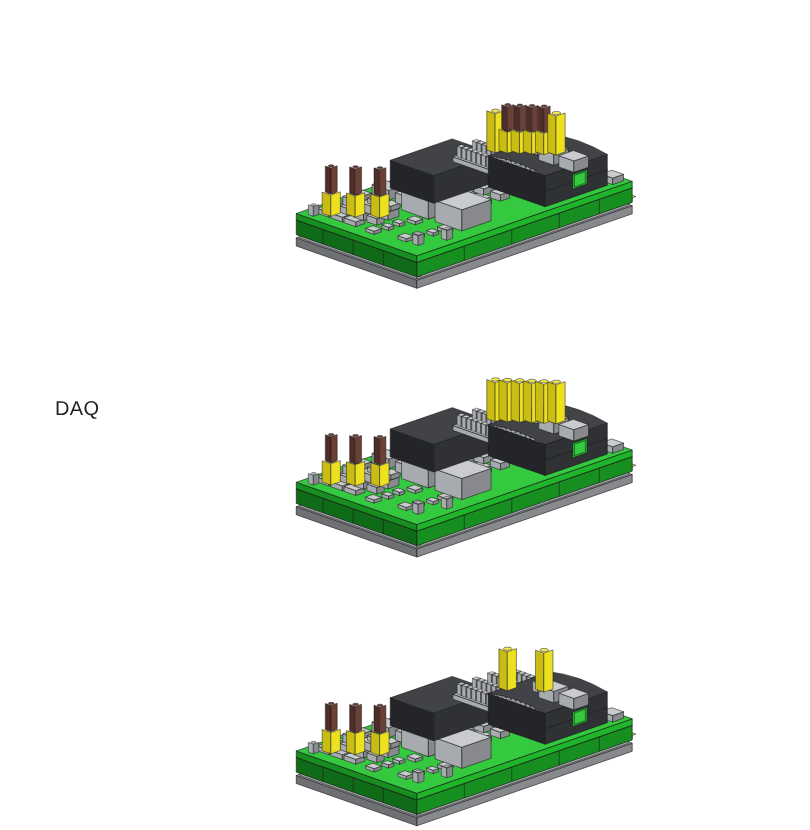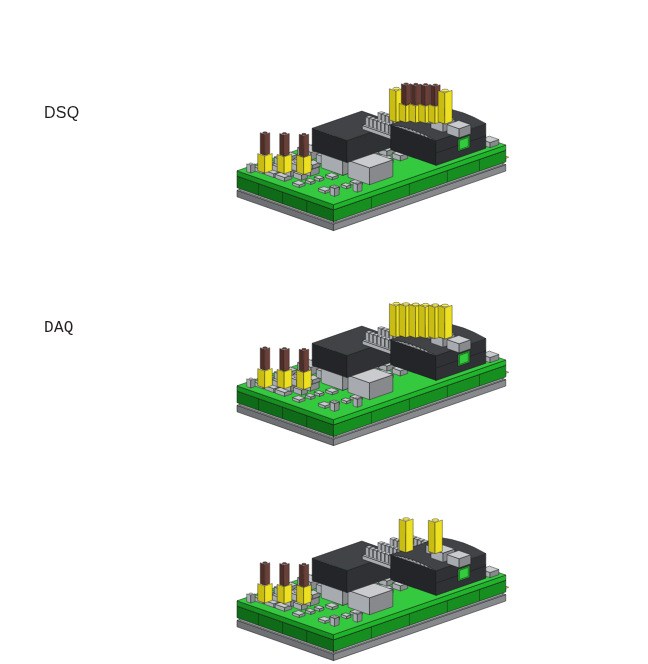--- a/index.html
+++ b/index.html
@@ -11,21 +11,20 @@
     letter-spacing:.3px;}
   .module{position:absolute;left:215px;top:0;width:433px;height:215px;}
   svg{display:block;overflow:visible;}
 </style>
 </head>
 <body>
 
 <div class="page">
 
   <div class="row" id="row-0" style="top:0px;">
-    <div class="row-label" style="top:104px;">DSQ</div>
     <div class="module">
       <svg width="433" height="215" viewBox="0 0 433 215" id="svg-0">
           <polygon points="22.00,196.80 118.48,230.64 118.48,224.14 22.00,190.30" fill="#6e7073" stroke="#1a1a1a" stroke-width="0.5" stroke-linejoin="round"></polygon>
           <polygon points="118.48,230.64 290.76,171.05 290.76,164.55 118.48,224.14" fill="#87898d" stroke="#1a1a1a" stroke-width="0.5" stroke-linejoin="round"></polygon>
           <polygon points="22.00,190.30 118.48,224.14 290.76,164.55 194.28,130.71" fill="#a7aaae" stroke="#1a1a1a" stroke-width="0.5" stroke-linejoin="round"></polygon>
           <polygon points="24.80,190.27 118.60,223.17 118.60,219.27 24.80,186.37" fill="#a7aaae" stroke="#1a1a1a" stroke-width="0.45" stroke-linejoin="round"></polygon>
           <polygon points="118.60,223.17 287.96,164.59 287.96,160.69 118.60,219.27" fill="#a7aaae" stroke="#1a1a1a" stroke-width="0.45" stroke-linejoin="round"></polygon>
           <polygon points="24.80,186.37 118.60,219.27 287.96,160.69 194.16,127.78" fill="#c9cbce" stroke="#1a1a1a" stroke-width="0.45" stroke-linejoin="round"></polygon>
           <polygon points="118.48,220.24 290.76,160.65 290.76,156.23 118.48,215.82" fill="#ece020" stroke="#1a1a1a" stroke-width="0.45" stroke-linejoin="round"></polygon>
           <polygon points="118.48,215.82 290.76,156.23 293.71,157.26 121.43,216.85" fill="#f5ec55" stroke="#1a1a1a" stroke-width="0.45" stroke-linejoin="round"></polygon>
@@ -399,21 +398,21 @@
           <polygon points="220.16,106.02 225.12,104.30 225.12,84.80 220.16,86.52" fill="#6b4038" stroke="#1a1a1a" stroke-width="0.4" stroke-linejoin="round"></polygon>
           <ellipse cx="220.36" cy="84.86" rx="2.38" ry="0.88" fill="#6b4038" stroke="#1a1a1a" stroke-width="0.4"></ellipse>
           <polygon points="223.10,121.71 229.80,124.06 229.80,92.86 223.10,90.51" fill="#c9bd14" stroke="#1a1a1a" stroke-width="0.4" stroke-linejoin="round"></polygon>
           <polygon points="229.80,124.06 237.10,121.54 237.10,90.34 229.80,92.86" fill="#ece020" stroke="#1a1a1a" stroke-width="0.4" stroke-linejoin="round"></polygon>
           <ellipse cx="230.10" cy="90.43" rx="3.50" ry="1.30" fill="#f5ec55" stroke="#1a1a1a" stroke-width="0.4"></ellipse>
         </svg>
     </div>
   </div>
 
   <div class="row" id="row-1" style="top:215px;">
-    <div class="row-label" style="top:104px;font-family:Liberation Mono, monospace;">DAQ</div>
+    <div class="row-label" style="top:104px;">DAQ</div>
     <div class="module">
       <svg width="433" height="215" viewBox="0 0 433 215" id="svg-1">
           <polygon points="22.00,196.80 118.48,230.64 118.48,224.14 22.00,190.30" fill="#6e7073" stroke="#1a1a1a" stroke-width="0.5" stroke-linejoin="round"></polygon>
           <polygon points="118.48,230.64 290.76,171.05 290.76,164.55 118.48,224.14" fill="#87898d" stroke="#1a1a1a" stroke-width="0.5" stroke-linejoin="round"></polygon>
           <polygon points="22.00,190.30 118.48,224.14 290.76,164.55 194.28,130.71" fill="#a7aaae" stroke="#1a1a1a" stroke-width="0.5" stroke-linejoin="round"></polygon>
           <polygon points="24.80,190.27 118.60,223.17 118.60,219.27 24.80,186.37" fill="#a7aaae" stroke="#1a1a1a" stroke-width="0.45" stroke-linejoin="round"></polygon>
           <polygon points="118.60,223.17 287.96,164.59 287.96,160.69 118.60,219.27" fill="#a7aaae" stroke="#1a1a1a" stroke-width="0.45" stroke-linejoin="round"></polygon>
           <polygon points="24.80,186.37 118.60,219.27 287.96,160.69 194.16,127.78" fill="#c9cbce" stroke="#1a1a1a" stroke-width="0.45" stroke-linejoin="round"></polygon>
           <polygon points="118.48,220.24 290.76,160.65 290.76,156.23 118.48,215.82" fill="#ece020" stroke="#1a1a1a" stroke-width="0.45" stroke-linejoin="round"></polygon>
           <polygon points="118.48,215.82 290.76,156.23 293.71,157.26 121.43,216.85" fill="#f5ec55" stroke="#1a1a1a" stroke-width="0.45" stroke-linejoin="round"></polygon>

